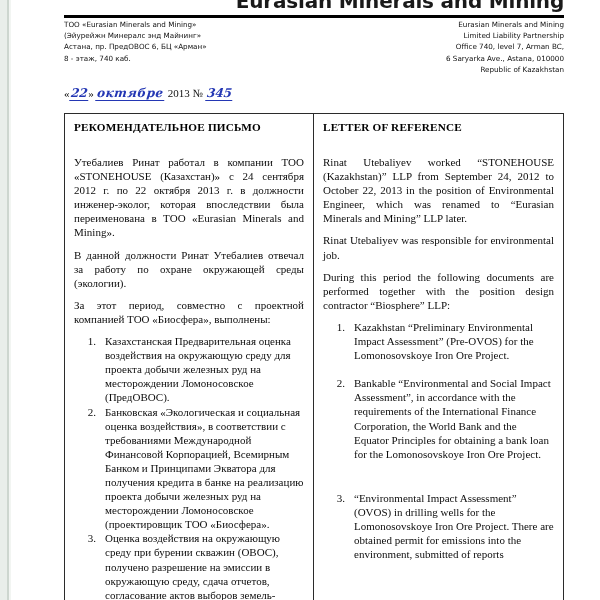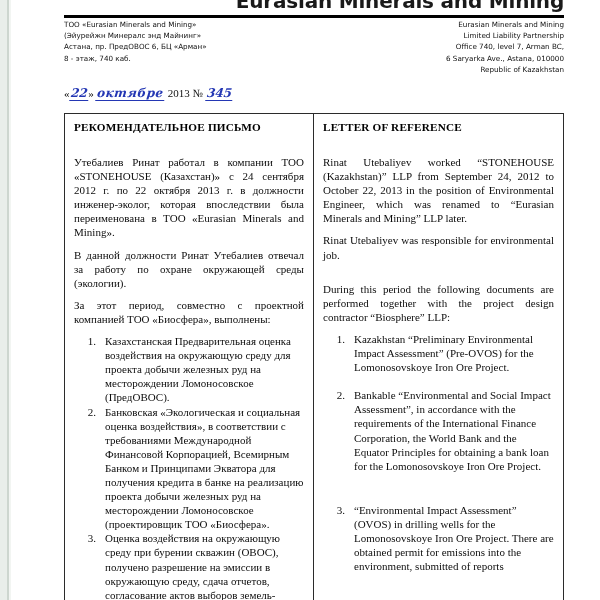--- a/index.html
+++ b/index.html
@@ -144,21 +144,21 @@
 
   .para {
     font-family: "Liberation Serif", serif;
     font-size: 11px;
     line-height: 14.1px;
     color: #0d0d0d;
     text-align: justify;
     margin-bottom: 8px;
     hyphens: manual;
   }
-  .para.gap-lg { margin-bottom: 20px; }
+  .para.gap-lg { margin-bottom: 8px; }
 
   ol.items {
     list-style: none;
     margin: 0;
     padding: 0;
   }
   ol.items > li {
     position: relative;
     font-family: "Liberation Serif", serif;
     font-size: 11px;
@@ -237,21 +237,21 @@
           <span class="num">3.</span>
           <span>Оценка воздействия на окружающую среду при бурении скважин (ОВОС), получено разрешение на эмиссии в окружающую среду, сдача отчетов, согласование актов выборов земель-</span>
         </li>
       </ol>
     </div>
 
     <div class="col right">
       <div class="col-head">LETTER OF REFERENCE</div>
       <div class="para">Rinat Utebaliyev worked “STONEHOUSE (Kazakhstan)” LLP from September 24, 2012 to October 22, 2013 in the position of Environmental Engineer, which was renamed to “Eurasian Minerals and Mining” LLP later.</div>
       <div class="para gap-lg">Rinat Utebaliyev was responsible for environmental job.</div>
-      <div class="para">During this period the following documents are performed together with the project design contractor “Biosphere” LLP:</div>
+      <div class="para">During this period the following documents are performed together with the position design contractor “Biosphere” LLP:</div>
       <ol class="items spaced">
         <li>
           <span class="num">1.</span>
           <span>Kazakhstan “Preliminary Environmental Impact Assessment” (Pre-OVOS) for the Lomonosovskoye Iron Ore Project.</span>
         </li>
         <li class="extra">
           <span class="num">2.</span>
           <span>Bankable “Environmental and Social Impact Assessment”, in accordance with the requirements of the International Finance Corporation, the World Bank and the Equator Principles for obtaining a bank loan for the Lomonosovskoye Iron Ore Project.</span>
         </li>
         <li>

